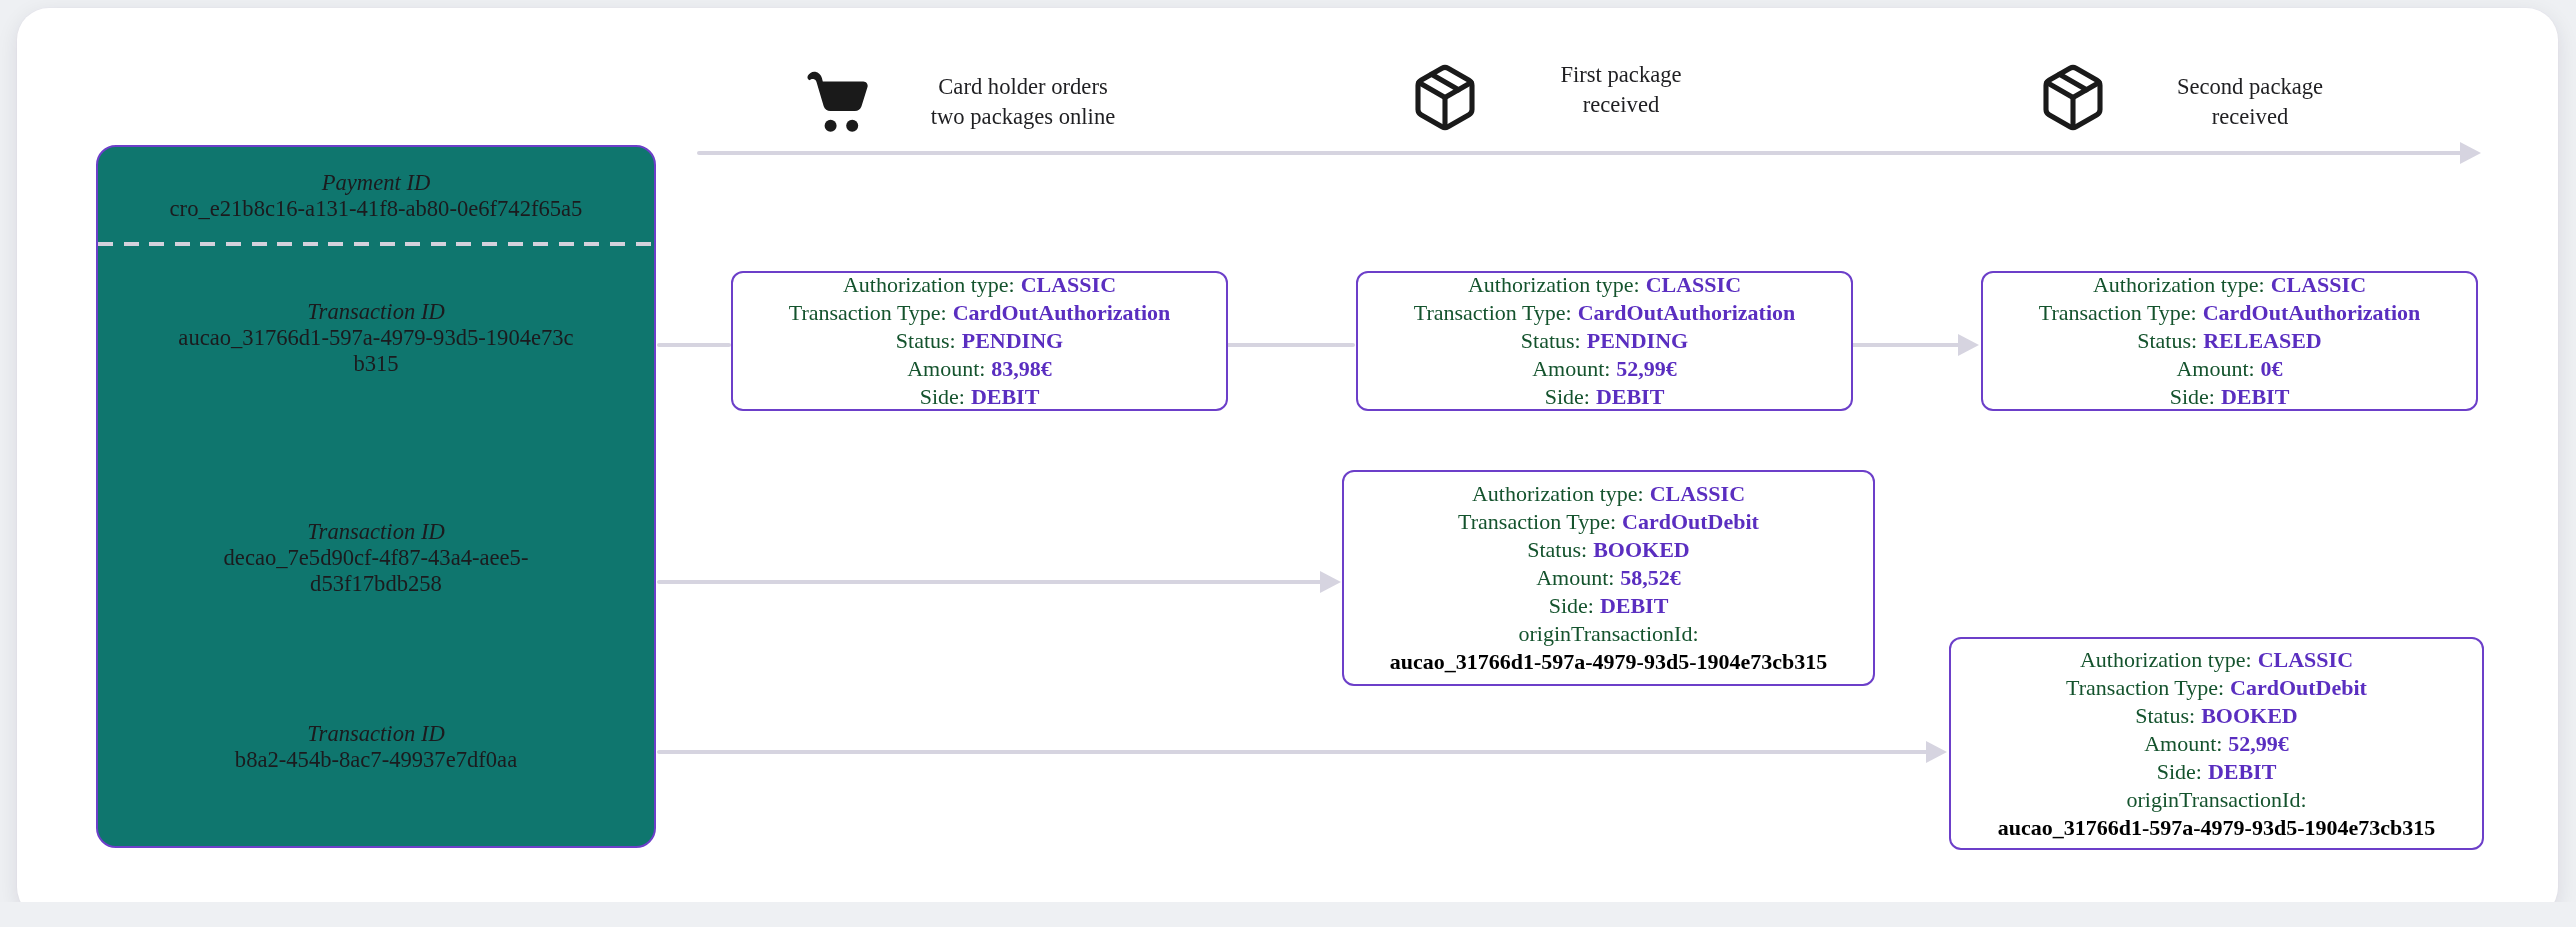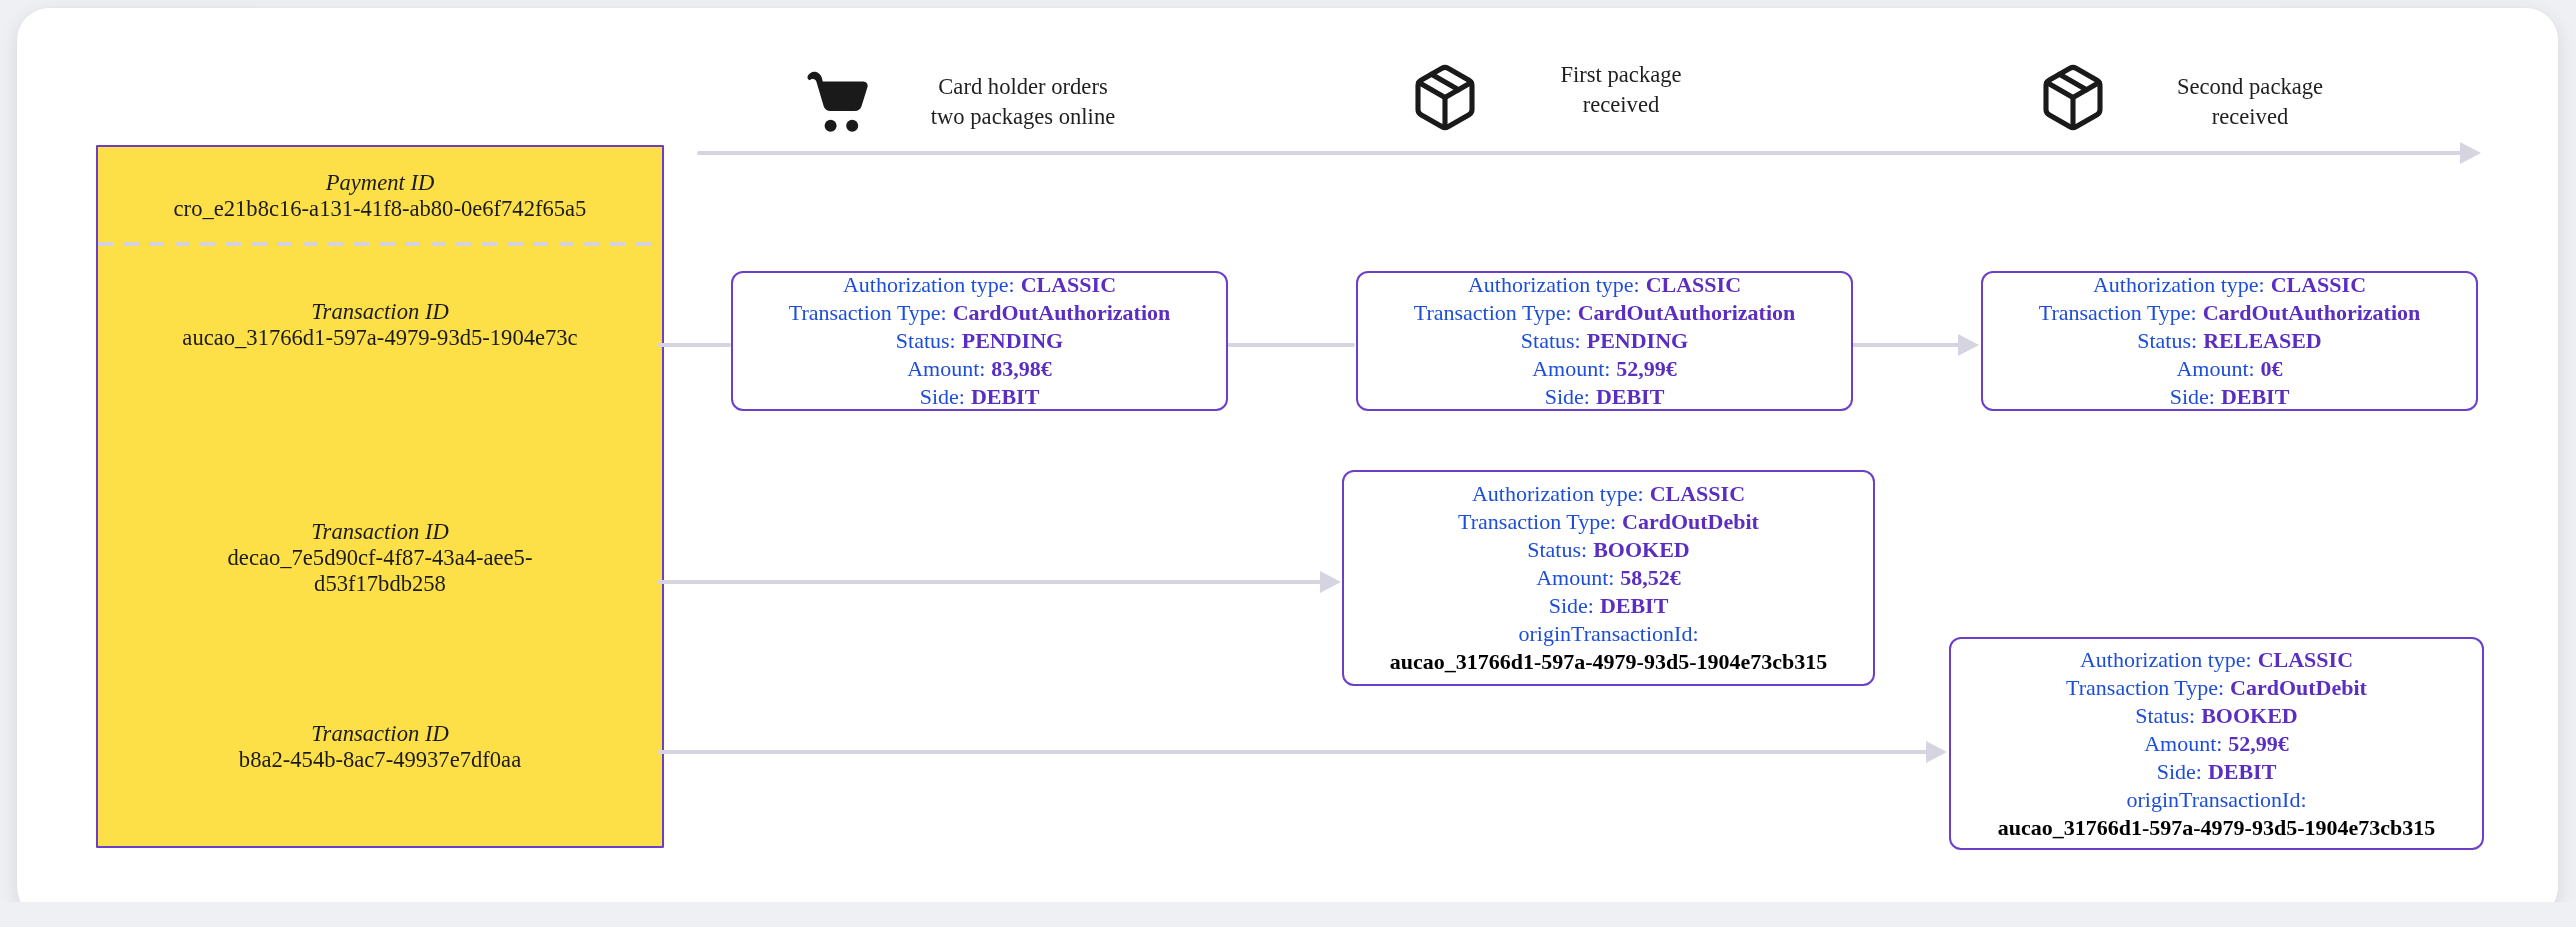--- a/index.html
+++ b/index.html
@@ -2,22 +2,22 @@
 <html style="font-size:12px"><head>
 <meta charset="utf-8">
 <style>
   html,body{margin:0;padding:0;background:#eef0f3;}
   .stage{position:relative;width:2576px;height:902px;background:#eef0f3;overflow:hidden;
          font-family:Liberation Serif, serif;}
   .surface{position:absolute;left:16.6px;top:7.5px;width:2541px;height:911px;background:#ffffff;
            border-radius:32px;box-shadow:0 6px 21px rgba(25,20,45,.10), 0 0 0 0.8px #ececf1;}
 
   
-  .panel{position:absolute;left:96px;top:145px;width:556px;height:699px;background:#fde047;
-         border:2.3px solid #6c3fc9;border-radius:1px;padding-left:8px;}
+  .panel{position:absolute;left:96px;top:145px;width:556px;height:699px;background:#0f766e;
+         border:2.3px solid #6c3fc9;border-radius:20px;}
   .panel-block{position:absolute;left:0;right:0;text-align:center;color:#1b1b1e;
                font-size:22.6px;line-height:26px;}
   .panel-title{font-style:italic;}
   .pb-payment{top:22.6px;}
   .pb-tx1{top:152px;}
   .pb-tx2{top:372px;}
   .pb-tx3{top:574px;}
   .dashed-divider{position:absolute;left:0;right:0;top:95px;height:3.8px;
      background:repeating-linear-gradient(90deg,#d4d2dc 0 15px,transparent 15px 25.6px);}
 
@@ -26,21 +26,21 @@
   .arrow-head{position:absolute;width:0;height:0;border-top:11.3px solid transparent;
               border-bottom:11.3px solid transparent;border-left:21px solid #d6d4e0;}
   .event-label{position:absolute;width:316px;text-align:center;color:#1f1f22;
                font-size:22.6px;line-height:30px;}
   .event-icon{position:absolute;}
 
   
   .card{position:absolute;background:#fff;border:2.3px solid #6c3fc9;border-radius:12px;
         display:flex;flex-direction:column;justify-content:center;text-align:center;
         font-size:22px;line-height:28px;}
-  .lbl{color:#1d4ed8;margin-right:6px;}
+  .lbl{color:#14532d;margin-right:6px;}
   .val{color:#5a2ec0;font-weight:bold;}
   .origin-id{color:#000000;font-weight:bold;white-space:nowrap;}
   .card-a1{left:731px;top:271px;width:493px;height:136px;}
   .card-a2{left:1356px;top:271px;width:493px;height:136px;}
   .card-a3{left:1981px;top:271px;width:493px;height:136px;}
   .card-d1{left:1342px;top:470px;width:529px;height:212px;}
   .card-d2{left:1949px;top:637px;width:531px;height:209px;}
 </style>
 </head>
 <body>
@@ -91,20 +91,21 @@
 
   <div class="panel">
     <div class="panel-block pb-payment">
       <div class="panel-title">Payment ID</div>
       <div>cro_e21b8c16-a131-41f8-ab80-0e6f742f65a5</div>
     </div>
     <div class="dashed-divider"></div>
     <div class="panel-block pb-tx1">
       <div class="panel-title">Transaction ID</div>
       <div>aucao_31766d1-597a-4979-93d5-1904e73c</div>
+      <div>b315</div>
     </div>
     <div class="panel-block pb-tx2">
       <div class="panel-title">Transaction ID</div>
       <div>decao_7e5d90cf-4f87-43a4-aee5-</div>
       <div>d53f17bdb258</div>
     </div>
     <div class="panel-block pb-tx3">
       <div class="panel-title">Transaction ID</div>
       <div>b8a2-454b-8ac7-49937e7df0aa</div>
     </div>

